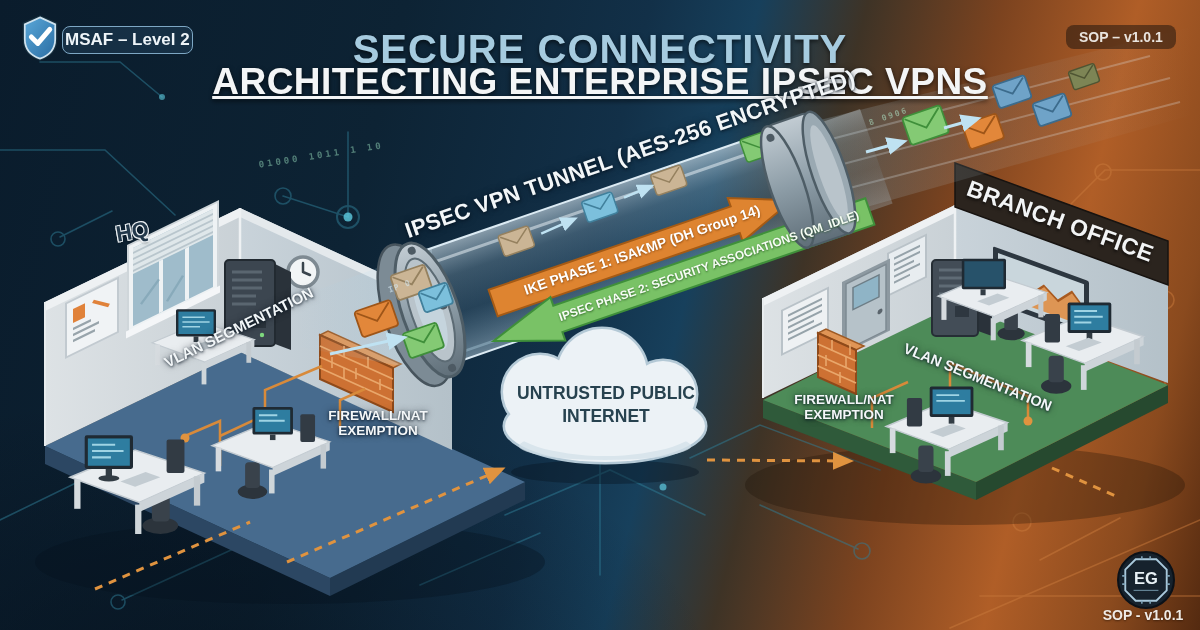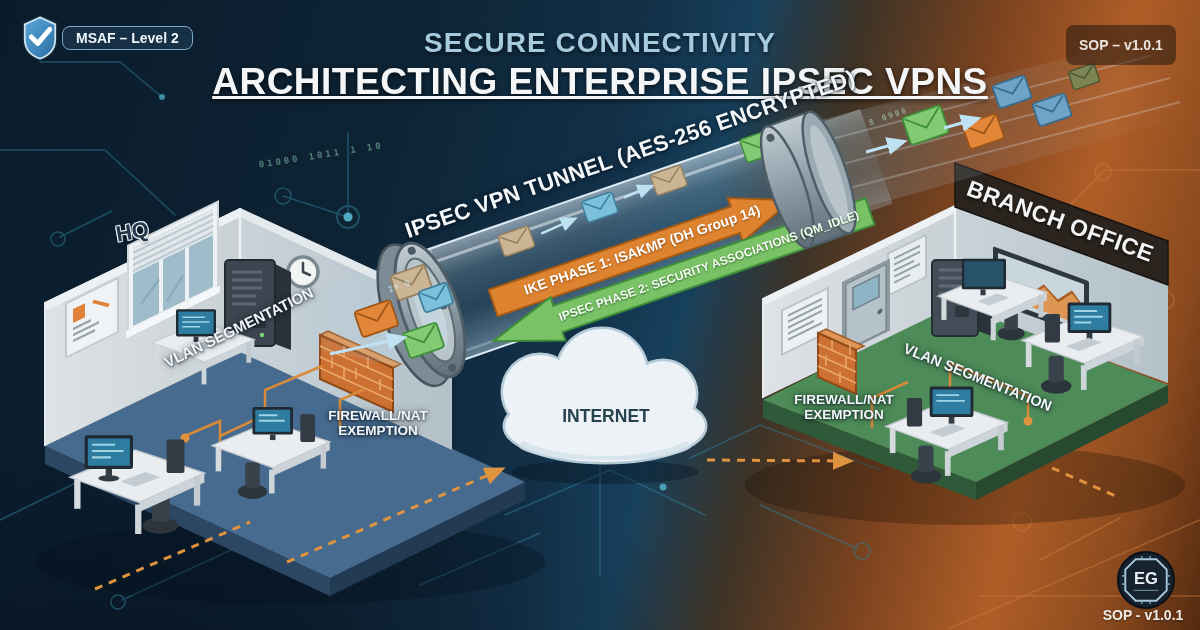--- a/index.html
+++ b/index.html
@@ -4,28 +4,28 @@
 <style>
   html,body{margin:0;padding:0;background:#000;}
   #stage{position:relative;width:1200px;height:630px;overflow:hidden;
     font-family:"Liberation Sans",sans-serif;
     background:
       radial-gradient(900px 500px at 15% 110%, rgba(4,12,22,.55), rgba(0,0,0,0) 60%),
       linear-gradient(104deg,#0a1c2c 0%,#0d2334 30%,#123048 48%,#17405c 56%,#3e3326 64%,#7c431f 74%,#b05e27 84%,#8a4a1e 93%,#542a10 100%);}
   svg{position:absolute;left:0;top:0;}
   .lbl{position:absolute;font-weight:800;line-height:1.12;white-space:nowrap;}
   .shadowed{text-shadow:0 1px 3px rgba(6,18,30,.85),0 0 7px rgba(6,18,30,.5);}
-  .title1{left:40px;top:27px;width:1120px;text-align:center;font-size:28px;letter-spacing:1px;
+  .title1{left:40px;top:27px;width:1120px;text-align:center;font-size:40px;letter-spacing:1px;
     color:#a6cbdf;text-shadow:0 2px 4px rgba(0,0,0,.6);}
   .title2{left:40px;top:61px;width:1120px;text-align:center;font-size:37px;letter-spacing:.5px;
     color:#f3f5f6;text-shadow:0 2px 5px rgba(0,0,0,.65);text-decoration:underline;}
-  .badge-msaf{left:62px;top:26px;padding:3px 13px;font-size:14px;font-weight:700;color:#eef4f8;
+  .badge-msaf{left:62px;top:26px;padding:3px 2px;font-size:17px;font-weight:700;color:#eef4f8;
     background:rgba(32,62,88,.55);border:1.5px solid #7da7c4;border-radius:8px;position:absolute;}
   .shield{position:absolute;left:18px;top:13px;}
-  .badge-sop{left:1066px;top:25px;padding:12px 13px;font-size:14px;font-weight:700;color:#e9e4de;
+  .badge-sop{left:1066px;top:25px;padding:4px 13px;font-size:14px;font-weight:700;color:#e9e4de;
     background:rgba(22,16,11,.5);border-radius:8px;position:absolute;}
   .hq-name{left:116px;top:220px;font-size:22px;color:#22384a;transform:rotate(-10deg);
     text-shadow:-1px -1px 0 #e9eef1,1px -1px 0 #e9eef1,-1px 1px 0 #e9eef1,1px 1px 0 #e9eef1,0 2px 3px rgba(0,0,0,.35);}
   .hq-vlan{left:150px;top:362px;width:190px;text-align:center;font-size:15px;color:#f2f6f8;
     transform:rotate(-26deg);transform-origin:0 0;}
   .hq-fw{left:316px;top:408px;width:124px;text-align:center;font-size:13.5px;color:#f4f7f9;}
   .branch-name{left:972px;top:176px;font-size:23px;letter-spacing:.5px;color:#f2f4f5;
     transform:rotate(20deg);transform-origin:0 0;text-shadow:0 2px 3px rgba(0,0,0,.6);}
   .branch-vlan{left:902px;top:338px;width:170px;text-align:center;font-size:14.5px;color:#f2f6f8;
     transform:rotate(22deg);transform-origin:0 0;}
@@ -506,21 +506,21 @@
     <span>EXEMPTION</span>
   </div>
 
   <div class="tunnel-labels">
     <div class="lbl t-title shadowed">IPSEC VPN TUNNEL (AES-256 ENCRYPTED)</div>
     <div class="lbl t-p1">IKE PHASE 1: ISAKMP (DH Group 14)</div>
     <div class="lbl t-p2">IPSEC PHASE 2: SECURITY ASSOCIATIONS (QM_IDLE)</div>
   </div>
 
   <div class="lbl cloud-lbl">
-    <br>
+    <span>UNTRUSTED PUBLIC</span><br>
     <span>INTERNET</span>
   </div>
 
   <svg class="eg-logo" width="58" height="58" viewBox="0 0 56 56">
     <circle cx="28" cy="28" r="27" fill="#16222d" stroke="#0b1118" stroke-width="2"></circle>
     <polygon points="18,8 38,8 48,18 48,38 38,48 18,48 8,38 8,18" fill="none" stroke="#a9c9dc" stroke-width="1.8"></polygon>
     <path d="M8,24 h-3 M8,32 h-3 M48,24 h3 M48,32 h3 M24,8 v-3 M32,8 v-3 M24,48 v3 M32,48 v3" stroke="#7fa3b8" stroke-width="1.5"></path>
     <text x="28" y="32" text-anchor="middle" font-family="Liberation Sans, sans-serif" font-size="16" font-weight="800" fill="#e8f1f6">EG</text>
     <path d="M16,38 h24" stroke="#6d8fa3" stroke-width="1"></path>
   </svg>

